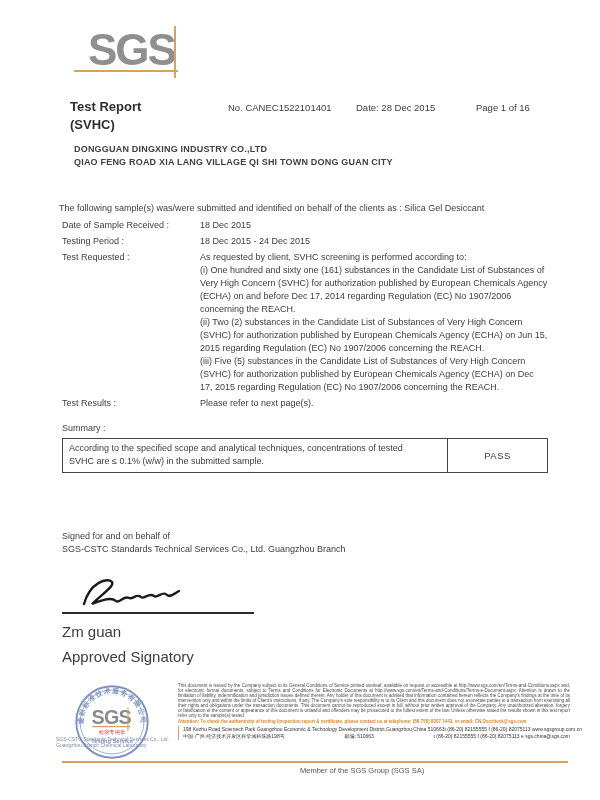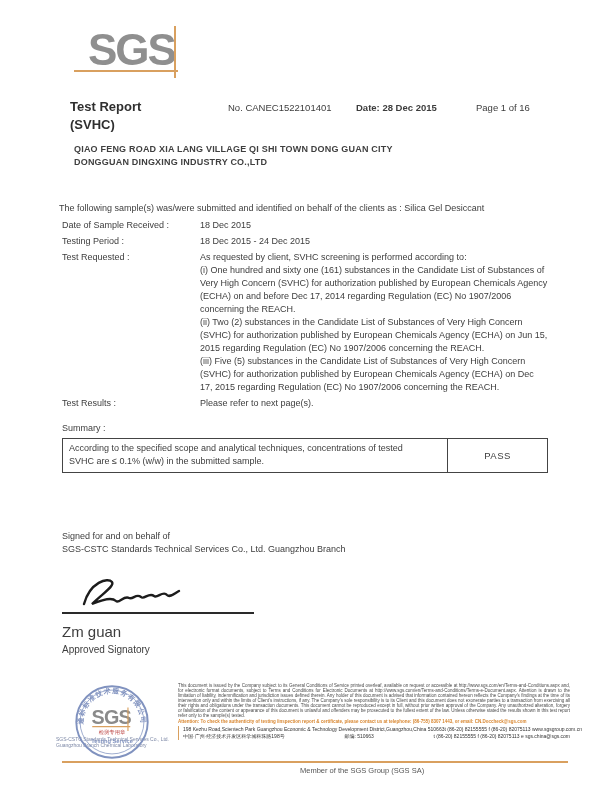--- a/index.html
+++ b/index.html
@@ -8,21 +8,21 @@
 
   
   .logo-text { position:absolute; left:88px; top:28px; font-size:44px; font-weight:bold; color:#8f8f8f; letter-spacing:-2px; line-height:1; }
   .logo-hline { position:absolute; left:74px; top:70px; width:104px; height:2px; background:#d9a05f; }
   .logo-vline { position:absolute; left:174px; top:26px; width:2px; height:52px; background:#d9a05f; }
 
   
   .title1 { position:absolute; left:70px; top:99px; font-size:13px; font-weight:bold; color:#2f2f2f; }
   .title2 { position:absolute; left:70px; top:117px; font-size:13px; font-weight:bold; color:#2f2f2f; }
   .report-no { position:absolute; left:200px; top:102px; font-size:9.5px; color:#3d3d3d;padding-left:28px; }
-  .report-date { position:absolute; left:356px; top:102px; font-size:9.5px; color:#3d3d3d;font-weight:bold; }
+  .report-date { position:absolute; left:356px; top:102px; font-size:9.5px; color:#3d3d3d; }
   .report-page { position:absolute; left:476px; top:102px; font-size:9.5px; color:#3d3d3d; }
 
   
   .client { position:absolute; left:74px; top:143px; font-size:9px; line-height:13px; color:#3f3f3f; font-weight:600; letter-spacing:0.2px; }
 
   
   .intro { position:absolute; left:59px; top:203px; width:490px; font-size:9px; color:#3d3d3d; }
 
   
   .fields { position:absolute; left:62px; top:219px; width:486px; }
@@ -32,21 +32,21 @@
   .summary-label { font-size:9px; line-height:13px; margin-top:12px; margin-bottom:3px; }
   .summary-box { border:1px solid #444; display:flex; width:486px; }
   .summary-statement { flex:1; padding:3px 8px 4px 6px; font-size:9px; line-height:13px; white-space:pre-line; }
   .summary-result { width:100px; border-left:1px solid #444; display:flex; align-items:center; justify-content:center; font-size:9.5px; font-weight:400; letter-spacing:0.5px; }
 
   
   .signed { position:absolute; left:62px; top:530px; font-size:9px; line-height:13px; color:#3d3d3d; }
   .sig-svg { display:block; margin:16px 0 0 12px; }
   .sig-line { width:192px; border-top:2px solid #2a2a2a; margin-top:-4px; }
   .sig-name { margin-top:11px; font-size:15px; }
-  .sig-role { margin-top:5px; font-size:10px; }
+  .sig-role { margin-top:12px; font-size:15px; }
 
   
   .stamp { position:absolute; left:74px; top:684px; z-index:2; }
   .stamp-captions { position:absolute; left:56px; top:736px; width:132px; z-index:1; overflow:visible; }
   .stamp-captions-inner { width:264px; transform:scale(0.5); transform-origin:0 0; font-size:10px; line-height:12px; color:#7d88a6; }
   .footer-right { position:absolute; left:178px; top:683px; width:392px; }
   .footer-right-inner { width:784px; transform:scale(0.5); transform-origin:0 0; }
   .disclaimer { font-size:9px; line-height:10px; color:#4a4a4a; text-align:justify; }
   .attention { margin-top:1px; font-size:9px; line-height:10px; color:#d8862f; font-weight:600; }
   .address-block { margin-top:5px; border-left:2px solid #d9a05f; padding-left:8px; }
@@ -61,22 +61,22 @@
 <div class="logo-hline"></div>
 <div class="logo-vline"></div>
 
 <div class="title1">Test Report</div>
 <div class="title2">(SVHC)</div>
 <div class="report-no">No. CANEC1522101401</div>
 <div class="report-date">Date: 28 Dec 2015</div>
 <div class="report-page">Page 1 of 16</div>
 
 <div class="client">
+  <div>DONGGUAN DINGXING INDUSTRY CO.,LTD</div>
   <div>QIAO FENG ROAD XIA LANG VILLAGE QI SHI TOWN DONG GUAN CITY</div>
-  <div>DONGGUAN DINGXING INDUSTRY CO.,LTD</div>
 </div>
 
 <div class="intro">The following sample(s) was/were submitted and identified on behalf of the clients as : Silica Gel Desiccant</div>
 
 <div class="fields">
   <div class="field-row">
     <div class="field-label">Date of Sample Received :</div>
     <div class="field-value">18 Dec 2015</div>
   </div>
   <div class="field-row">

